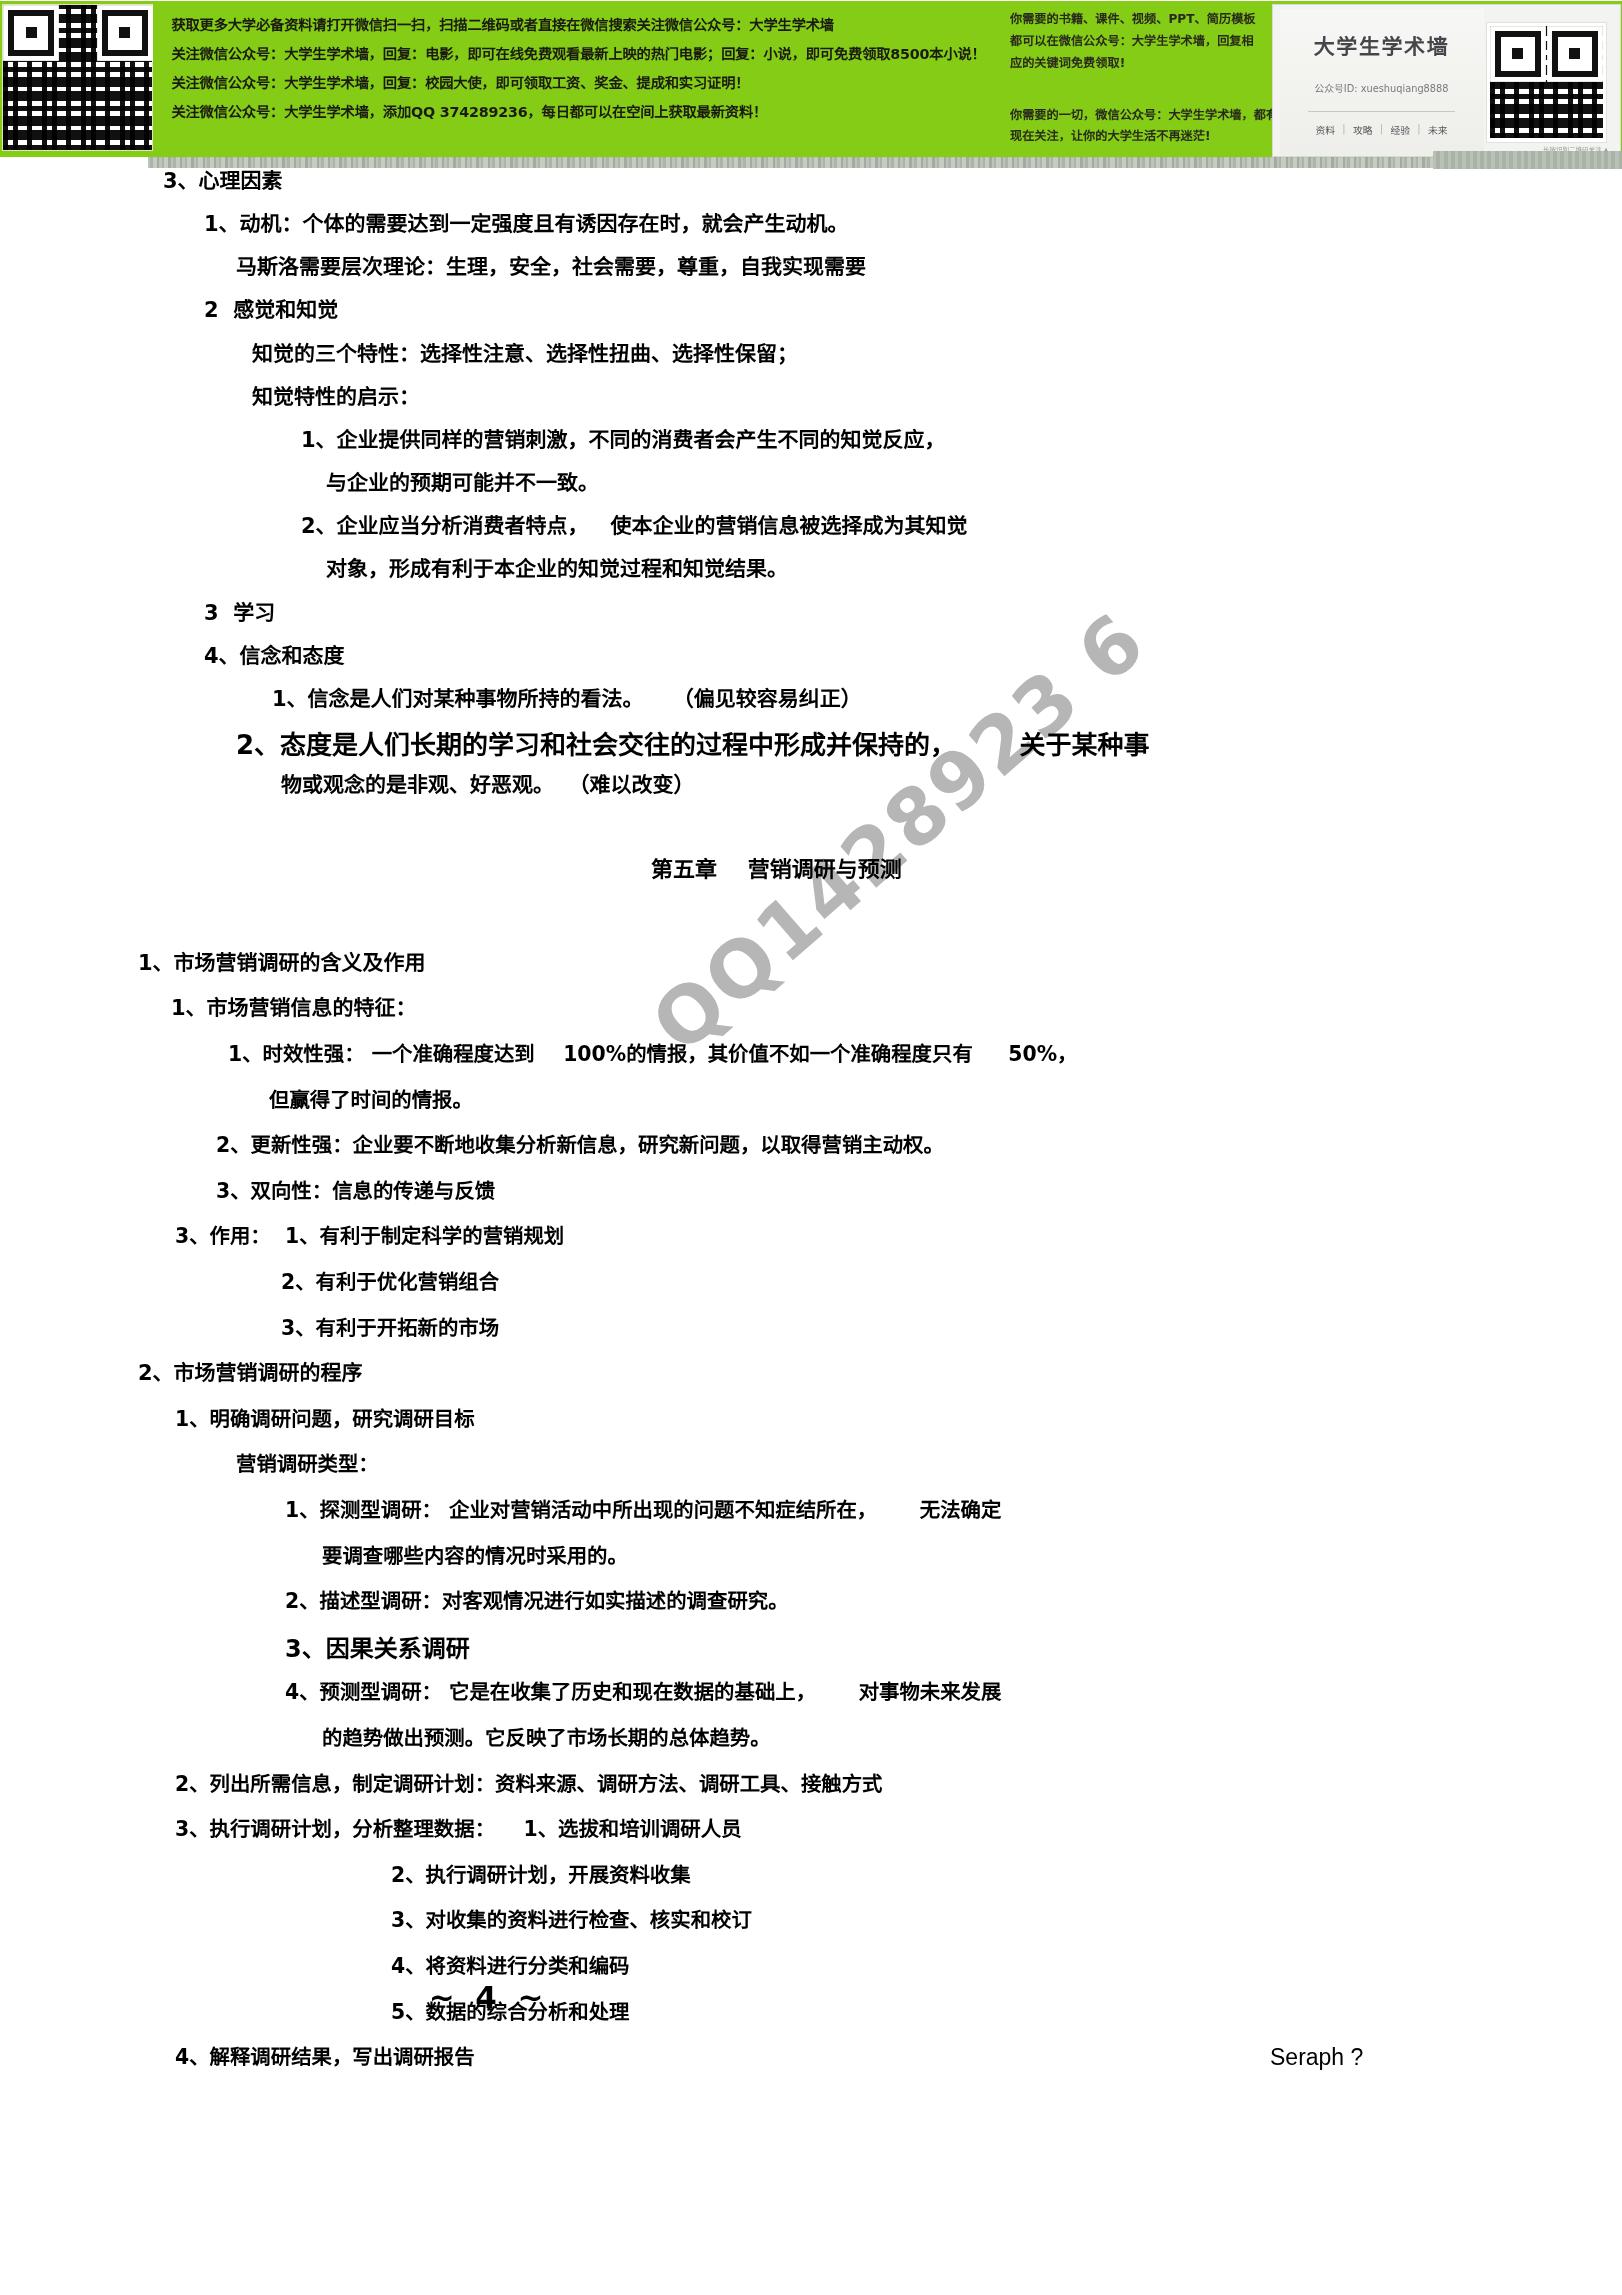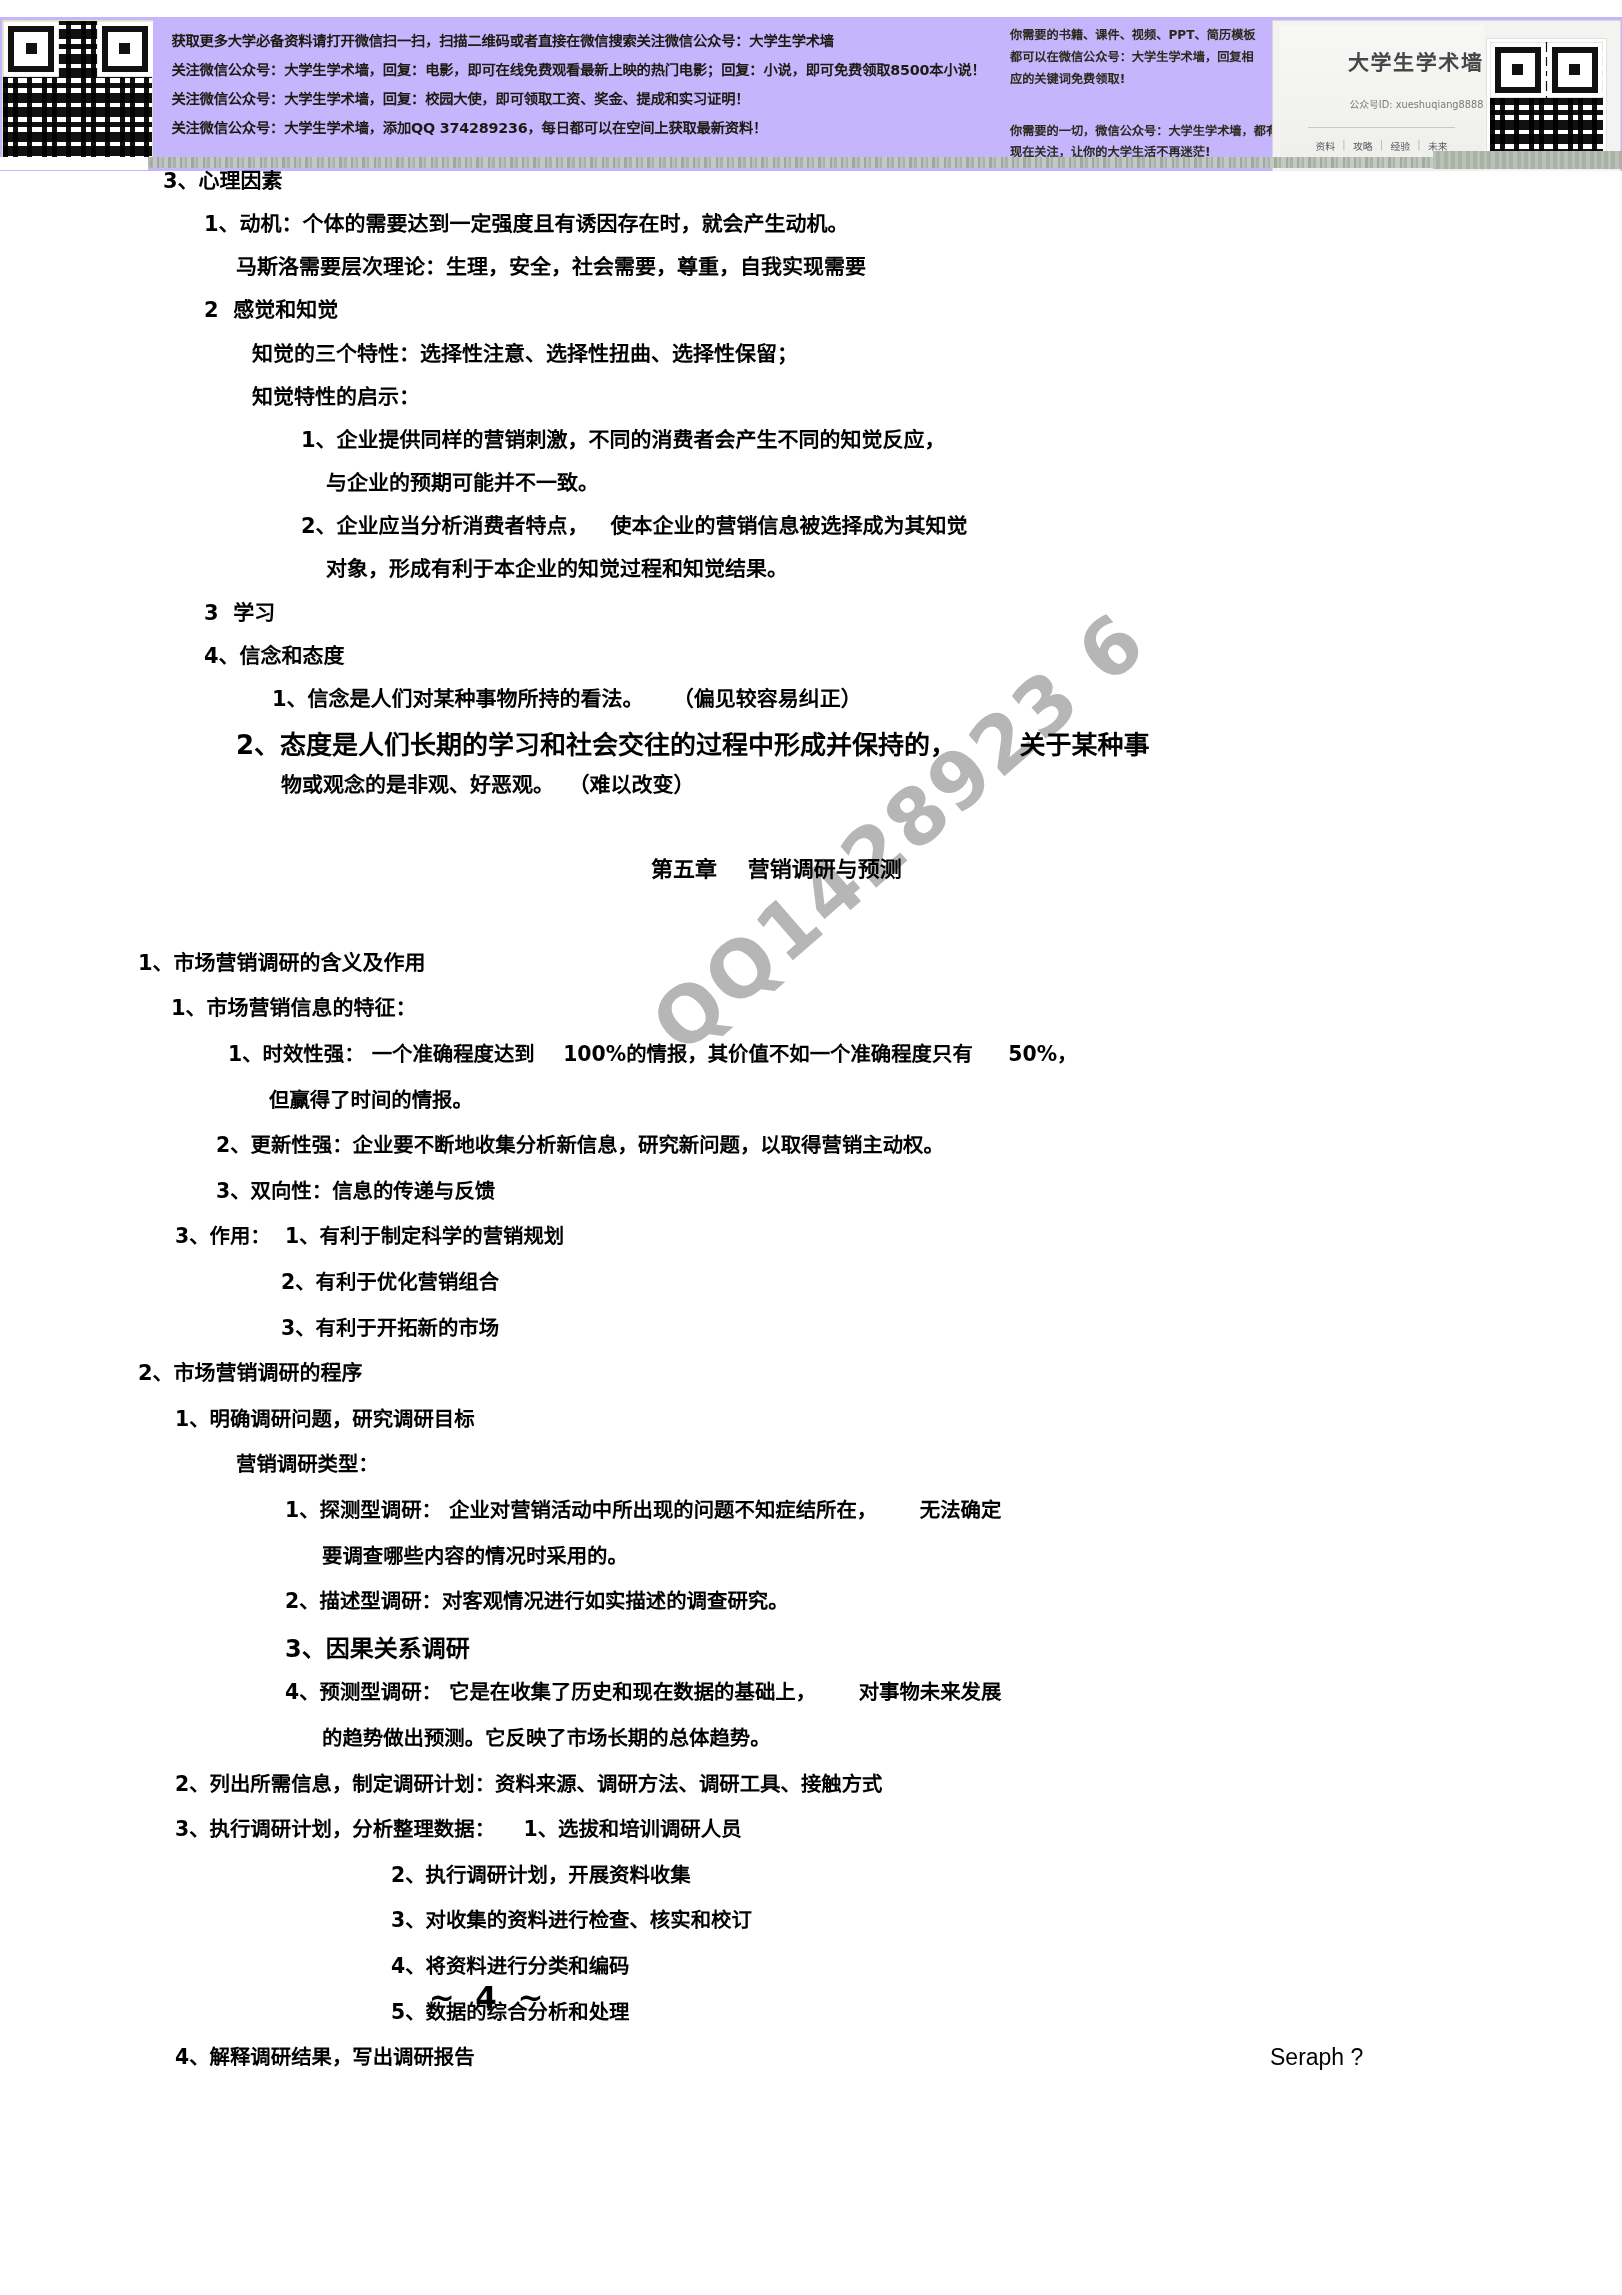--- a/index.html
+++ b/index.html
@@ -13,24 +13,24 @@
     height: 2295px;
     position: relative;
     font-family: "DejaVu Sans", "Liberation Sans", sans-serif;
     overflow: hidden;
   }
 
   
   .promo-banner {
     position: absolute;
     left: 0;
-    top: 17px;
+    top: 1px;
     width: 1622px;
     height: 157px;
-    background: #c4b5fd;
+    background: #84cc16;
     box-sizing: border-box;
   }
   .promo-left-frame {
     position: absolute;
     left: 2.4px;
     top: 3.3px;
     width: 151px;
     height: 147px;
     border: 1.6px solid #e6e3bb;
     background: #ffffff;
@@ -113,21 +113,21 @@
     background: #f3f3f1;
     border: 0.8px solid #d9d9d5;
     box-sizing: border-box;
     overflow: hidden;
   }
   .promo-card-inner {
     position: absolute;
     left: 6.5px; top: 3.3px;
     width: 204px; height: 147px;
     background: linear-gradient(180deg,#f7f7f5 0%, #eeeeea 100%);
-    text-align: right;
+    text-align: center;
   }
   .promo-card-title {
     margin-top: 21px;
     font-size: 21px;
     font-weight: 700;
     color: #46464a;
     letter-spacing: 1.6px;
   }
   .promo-card-id {
     margin-top: 21px;

